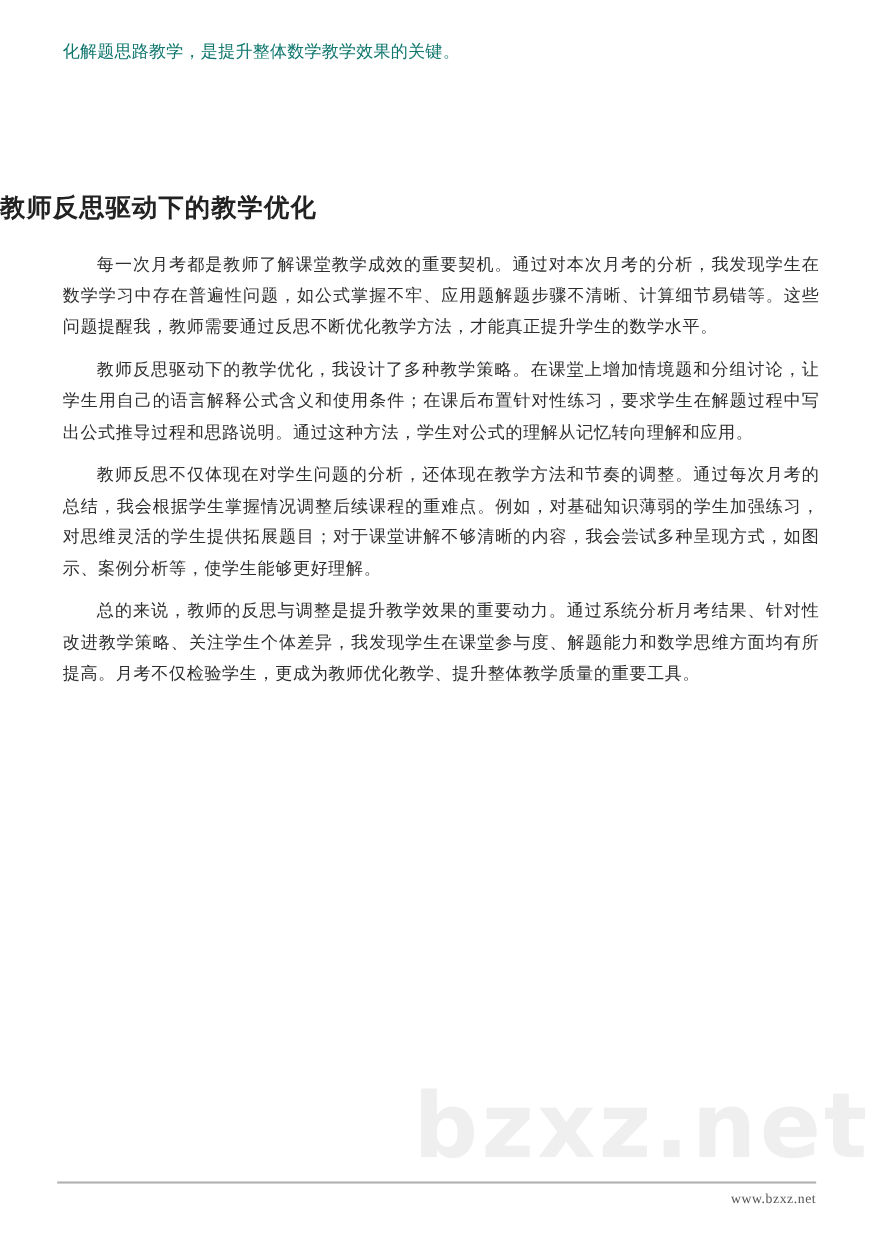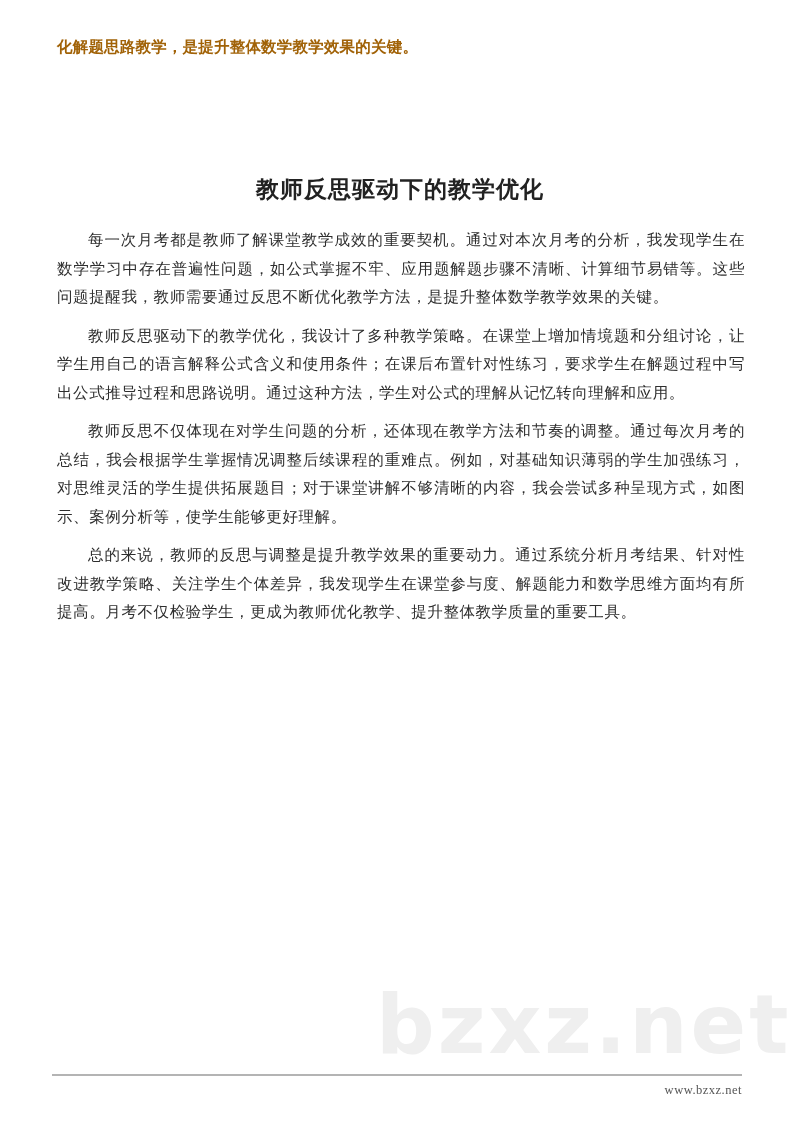--- a/index.html
+++ b/index.html
@@ -20,29 +20,28 @@
       left: 0; top: 0;
       width: 800px; height: 1131px;
     }
     .lead-line {
       position: absolute;
       left: 57px;
       top: 36px;
       font-size: 15.5px;
       line-height: 22px;
       letter-spacing: 0.2px;
-      color: #a16207;
-      font-weight: bold;
+      color: #0f766e;
     }
     .section-title {
       position: absolute;
       left: 0;
       width: 800px;
       top: 172px;
-      text-align: center;
+      text-align: left;
       font-family: "DejaVu Sans", "Liberation Sans", sans-serif;
       font-weight: bold;
       font-size: 23px;
       line-height: 34px;
       color: #222222;
       letter-spacing: 1px;
     }
     .body-text {
       position: absolute;
       left: 57px;
@@ -91,21 +90,21 @@
 </head>
 <body>
 
 <div class="page">
 
   <div class="lead-line">化解题思路教学，是提升整体数学教学效果的关键。</div>
 
   <h2 class="section-title" style="margin:0;">教师反思驱动下的教学优化</h2>
 
   <div class="body-text">
-    <p class="para">每一次月考都是教师了解课堂教学成效的重要契机。通过对本次月考的分析，我发现学生在数学学习中存在普遍性问题，如公式掌握不牢、应用题解题步骤不清晰、计算细节易错等。这些问题提醒我，教师需要通过反思不断优化教学方法，是提升整体数学教学效果的关键。</p>
+    <p class="para">每一次月考都是教师了解课堂教学成效的重要契机。通过对本次月考的分析，我发现学生在数学学习中存在普遍性问题，如公式掌握不牢、应用题解题步骤不清晰、计算细节易错等。这些问题提醒我，教师需要通过反思不断优化教学方法，才能真正提升学生的数学水平。</p>
     <p class="para">教师反思驱动下的教学优化，我设计了多种教学策略。在课堂上增加情境题和分组讨论，让学生用自己的语言解释公式含义和使用条件；在课后布置针对性练习，要求学生在解题过程中写出公式推导过程和思路说明。通过这种方法，学生对公式的理解从记忆转向理解和应用。</p>
     <p class="para">教师反思不仅体现在对学生问题的分析，还体现在教学方法和节奏的调整。通过每次月考的总结，我会根据学生掌握情况调整后续课程的重难点。例如，对基础知识薄弱的学生加强练习，对思维灵活的学生提供拓展题目；对于课堂讲解不够清晰的内容，我会尝试多种呈现方式，如图示、案例分析等，使学生能够更好理解。</p>
     <p class="para">总的来说，教师的反思与调整是提升教学效果的重要动力。通过系统分析月考结果、针对性改进教学策略、关注学生个体差异，我发现学生在课堂参与度、解题能力和数学思维方面均有所提高。月考不仅检验学生，更成为教师优化教学、提升整体教学质量的重要工具。</p>
   </div>
 
   <div class="watermark">bzxz.net</div>
 
   <div class="footer-rule"></div>
 
   <div class="footer-url">www.bzxz.net</div>

